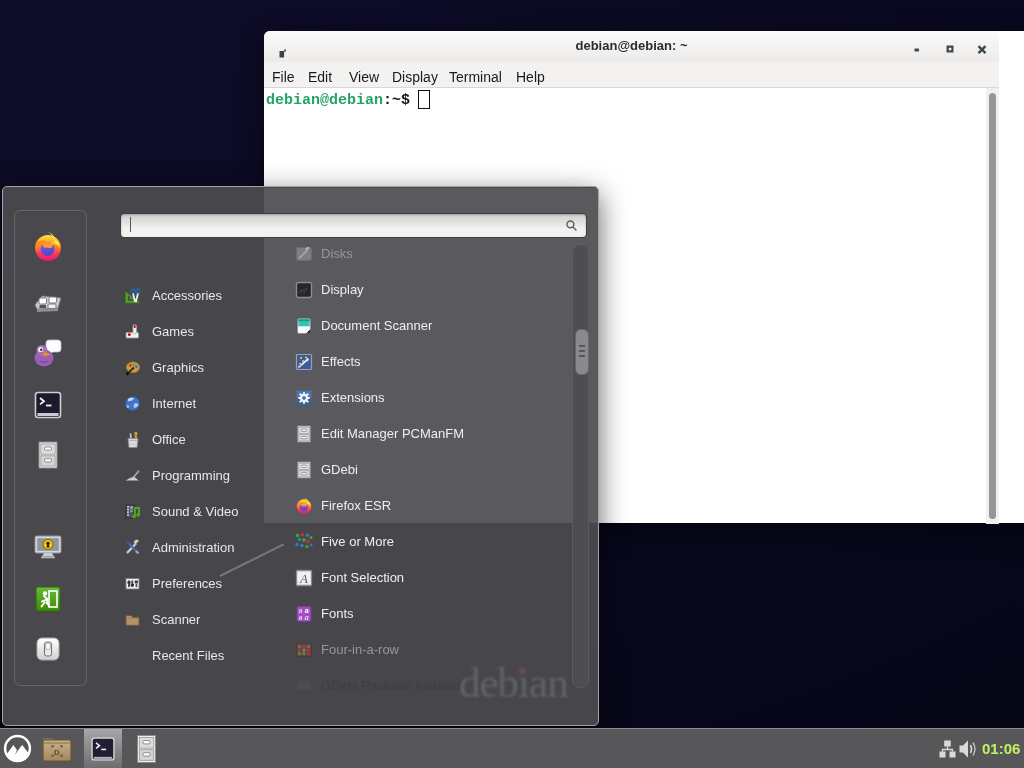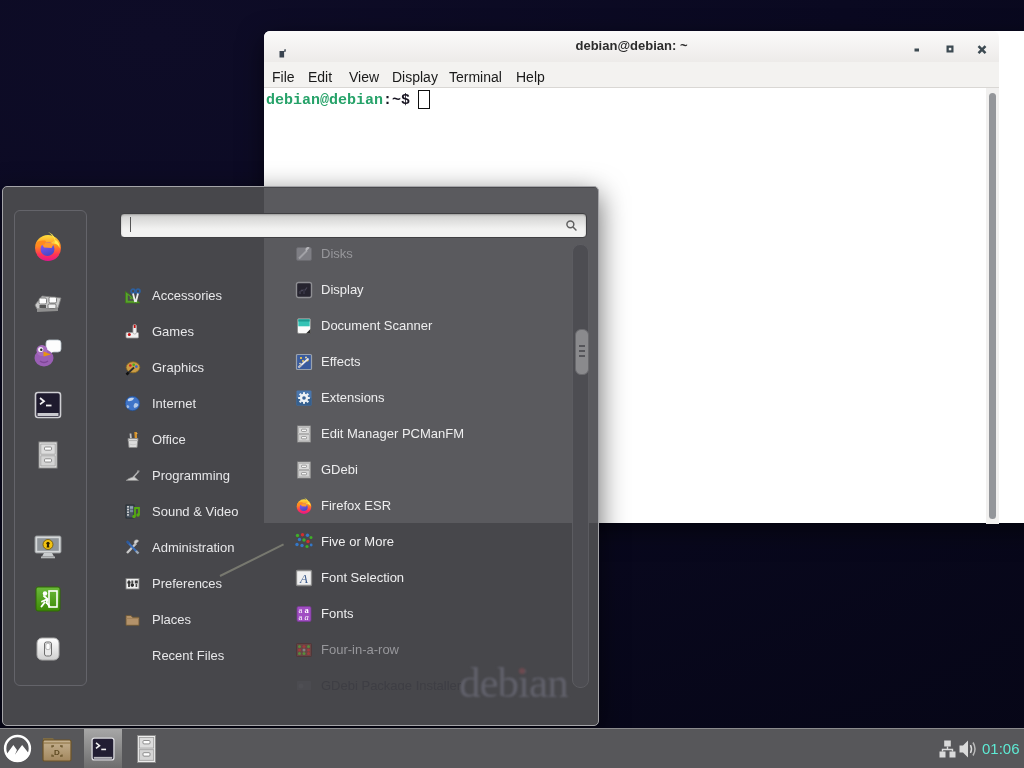--- a/index.html
+++ b/index.html
@@ -51,21 +51,21 @@
   .grip{position:absolute;left:3px;width:6px;height:2px;background:#55555a;}
   #wm{left:456px;top:471px;font-family:"Liberation Serif",serif;font-size:43px;color:#61616b;
       filter:blur(1.3px);letter-spacing:-1px;}
   #wm i{font-style:normal;position:relative;}
   #wm i:after{content:"";position:absolute;left:1px;top:9px;width:6px;height:6px;border-radius:3px;background:#6e4a50;}
   #wline{left:217px;top:388px;width:71px;height:2px;background:rgba(193,195,164,.4);
      transform:rotate(-26.5deg);transform-origin:0 50%;}
   
   #taskbar{left:0;top:728px;width:1024px;height:40px;background:#57575a;border-top:1px solid #8b8b8d;}
   #activebtn{left:84px;top:0px;width:38px;height:39px;background:linear-gradient(#a7a7a7,#6d6d6d);}
-  #clock{left:982px;top:11px;font-size:15px;font-weight:normal;color:#5eead4;letter-spacing:0px;}
+  #clock{left:982px;top:11px;font-size:15px;font-weight:bold;color:#bef264;letter-spacing:0px;}
   .tbi{position:absolute;top:6px;}
 </style>
 </head>
 <body>
 <div class="abs" id="desktop"></div>
 
 <div class="abs" id="term">
   <div class="abs titlebar"></div>
   <div class="abs title">debian@debian: ~</div>
   <div class="abs" id="termicon" style="left:15px;top:13px"><svg width="7" height="9" viewBox="0 0 7 9">
@@ -285,21 +285,21 @@
             <rect x="10.8" y="5.5" width="3" height="3" fill="#3a3a3a"></rect>
             <rect x="11.6" y="9" width="1.6" height="3" fill="#4a4a4a"></rect>
           </svg></span>
         <span class="tx">Preferences</span>
       </div>
     <div class="cat" style="top:415px">
         <span class="ic"><svg width="17" height="17" viewBox="0 0 17 17">
             <path d="M2,4.5 h5 l1.5,1.8 h6.5 v8 h-13z" fill="#b3926a" stroke="#6e5836" stroke-width="0.9"></path>
             <path d="M2,7.5 h13" stroke="#9d7e55" stroke-width="0.8"></path>
           </svg></span>
-        <span class="tx">Places</span>
+        <span class="tx">Scanner</span>
       </div>
     <div class="cat" style="top:451px">
         <span class="tx">Recent Files</span>
       </div>
   </div>
   <div class="abs" id="applist">
     <div class="app" style="top:-2px">
         <span class="ic" style="opacity:.85"><svg width="18" height="18" viewBox="0 0 18 18">
             <rect x="1.5" y="2.5" width="15" height="13" rx="1.5" fill="#85858b" stroke="#6e6e73" stroke-width="0.8"></rect>
             <path d="M4,13.5 L12,5.5" stroke="#aeaeb3" stroke-width="2"></path>

